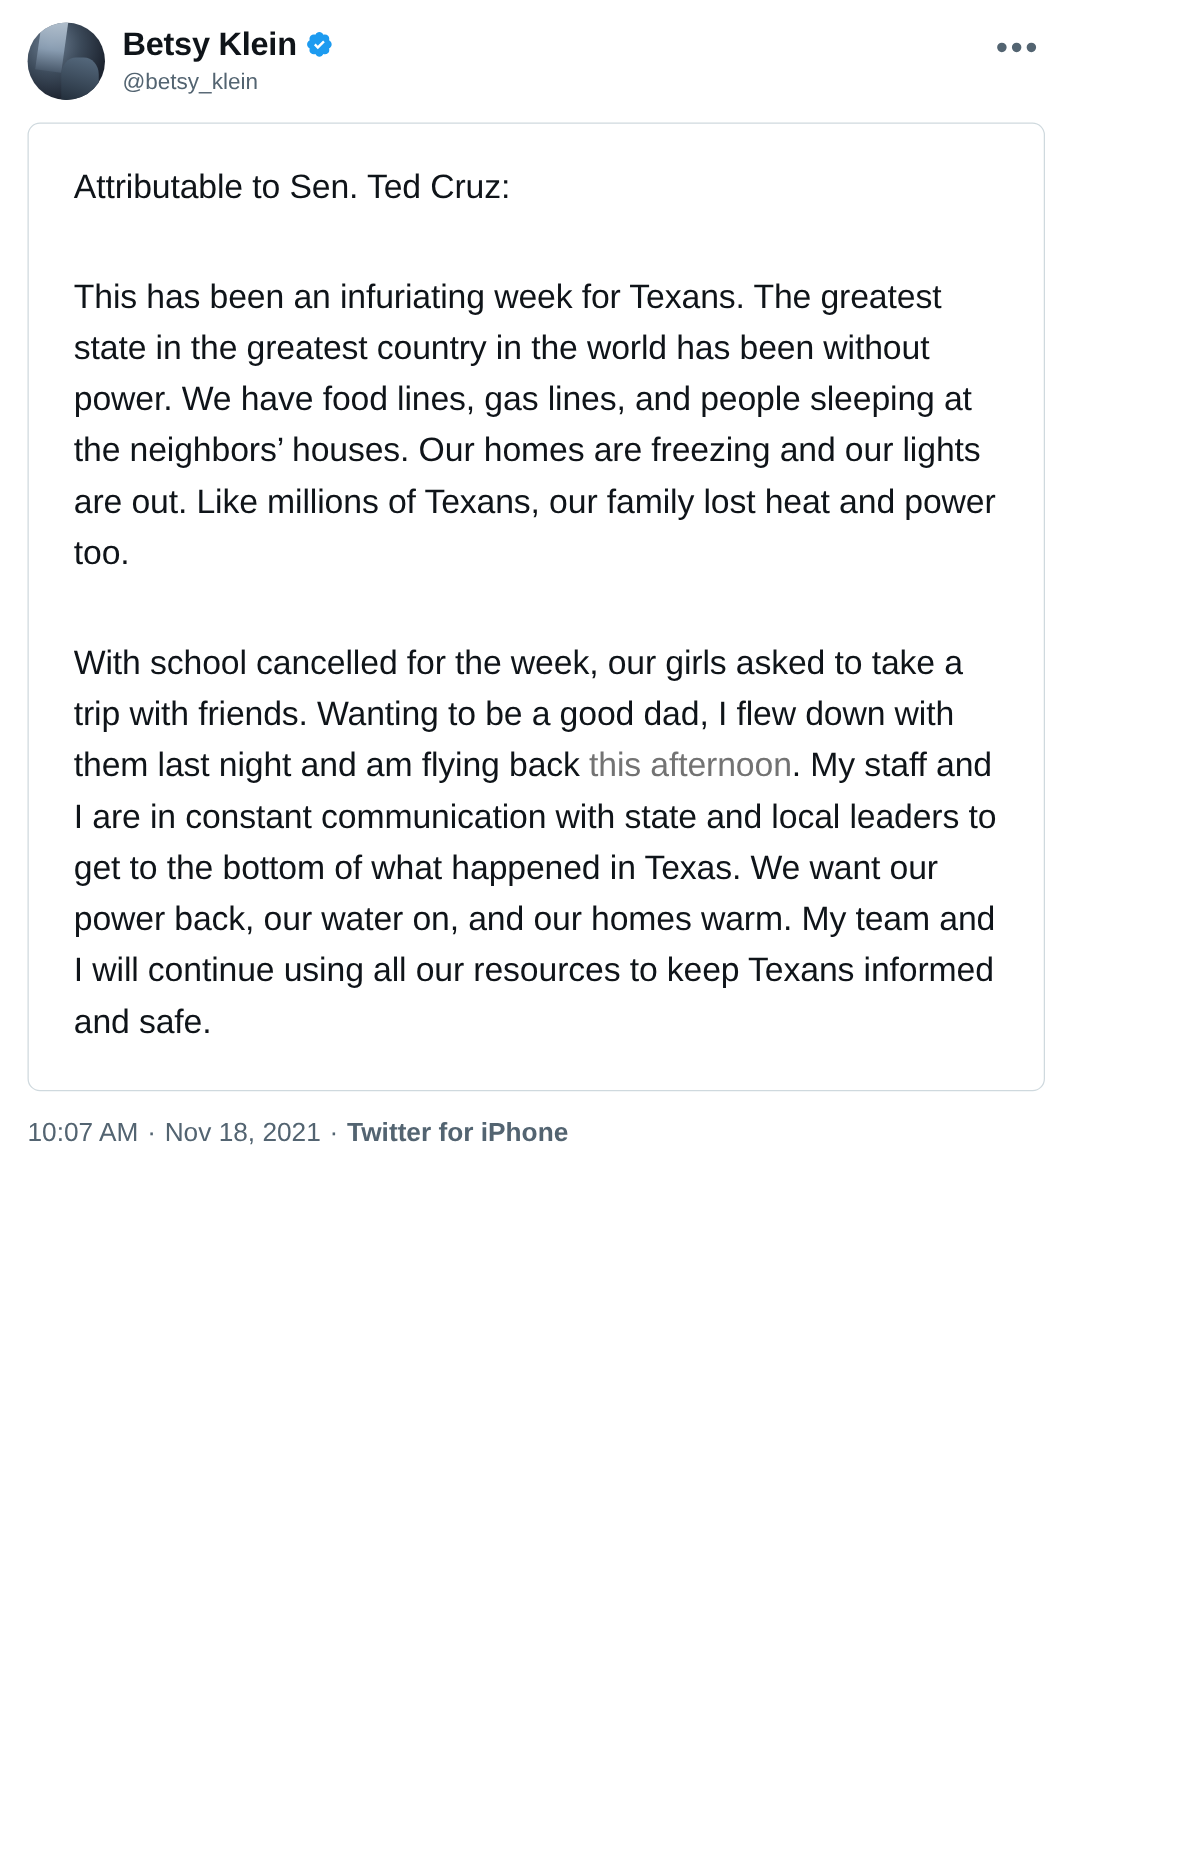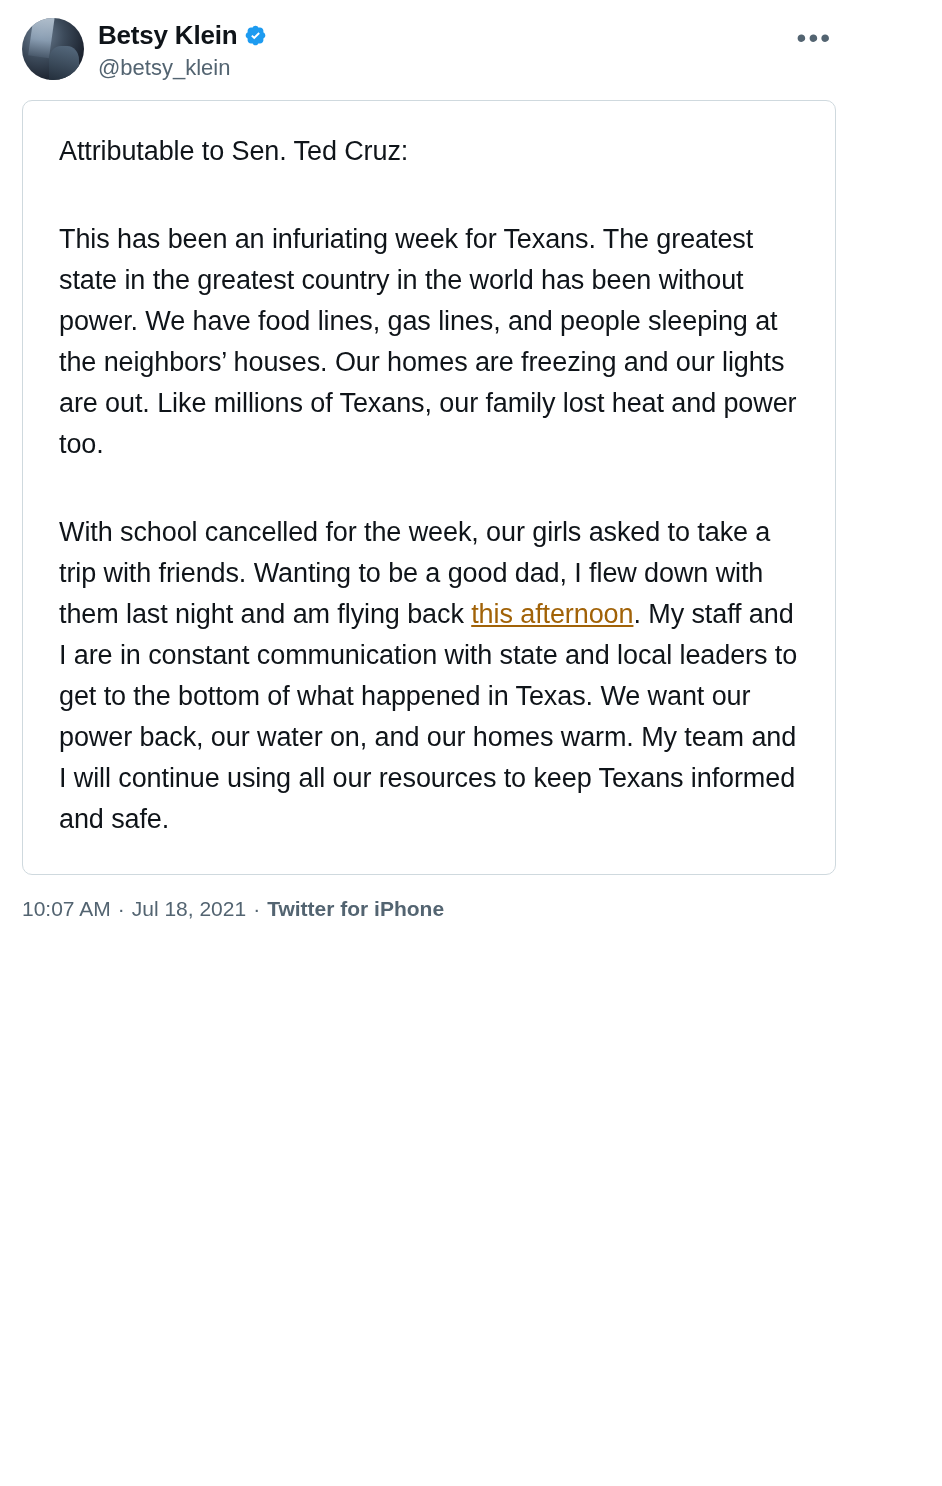--- a/index.html
+++ b/index.html
@@ -77,21 +77,21 @@
     color: #0f1419;
     letter-spacing: -0.2px;
   }
   .verified {
     width: 23px;
     height: 23px;
     flex: 0 0 23px;
     display: inline-block;
   }
   .handle {
-    font-size: 22px;
+    font-size: 18px;
     color: #536471;
     margin-top: 3px;
   }
   .more-btn {
     flex: 0 0 auto;
     color: #536471;
     font-size: 28px;
     line-height: 1;
     letter-spacing: 2px;
     padding: 6px 4px 0 0;
@@ -124,22 +124,21 @@
   }
   .card p {
     margin: 0;
     font-size: 27px;
     line-height: 1.52;
     color: #0f1419;
     letter-spacing: -0.1px;
   }
   .card p + p { margin-top: 47px; }
   .underline-link {
-    color: #a16207;
-    text-decoration: underline;
+    color: #737373;
     cursor: pointer;
   }
 
   
   .meta {
     margin-top: 22px;
     padding-bottom: 24px;
     font-size: 21px;
     color: #536471;
     display: flex;
@@ -178,18 +177,18 @@
 
   <div class="card">
     <p>Attributable to Sen. Ted Cruz:</p>
     <p>This has been an infuriating week for Texans. The greatest state in the greatest country in the world has been without power. We have food lines, gas lines, and people sleeping at the neighbors’ houses. Our homes are freezing and our lights are out. Like millions of Texans, our family lost heat and power too.</p>
     <p><span>With school cancelled for the week, our girls asked to take a trip with friends. Wanting to be a good dad, I flew down with them last night and am flying back </span><a class="underline-link">this afternoon</a><span>. My staff and I are in constant communication with state and local leaders to get to the bottom of what happened in Texas. We want our power back, our water on, and our homes warm. My team and I will continue using all our resources to keep Texans informed and safe.</span></p>
   </div>
 
   <div class="meta">
     <span>10:07 AM</span>
     <span class="dot">·</span>
-    <span>Jul 18, 2021</span>
+    <span>Nov 18, 2021</span>
     <span class="dot">·</span>
     <span class="src">Twitter for iPhone</span>
   </div>
 
 </div>
 
 </body></html>

